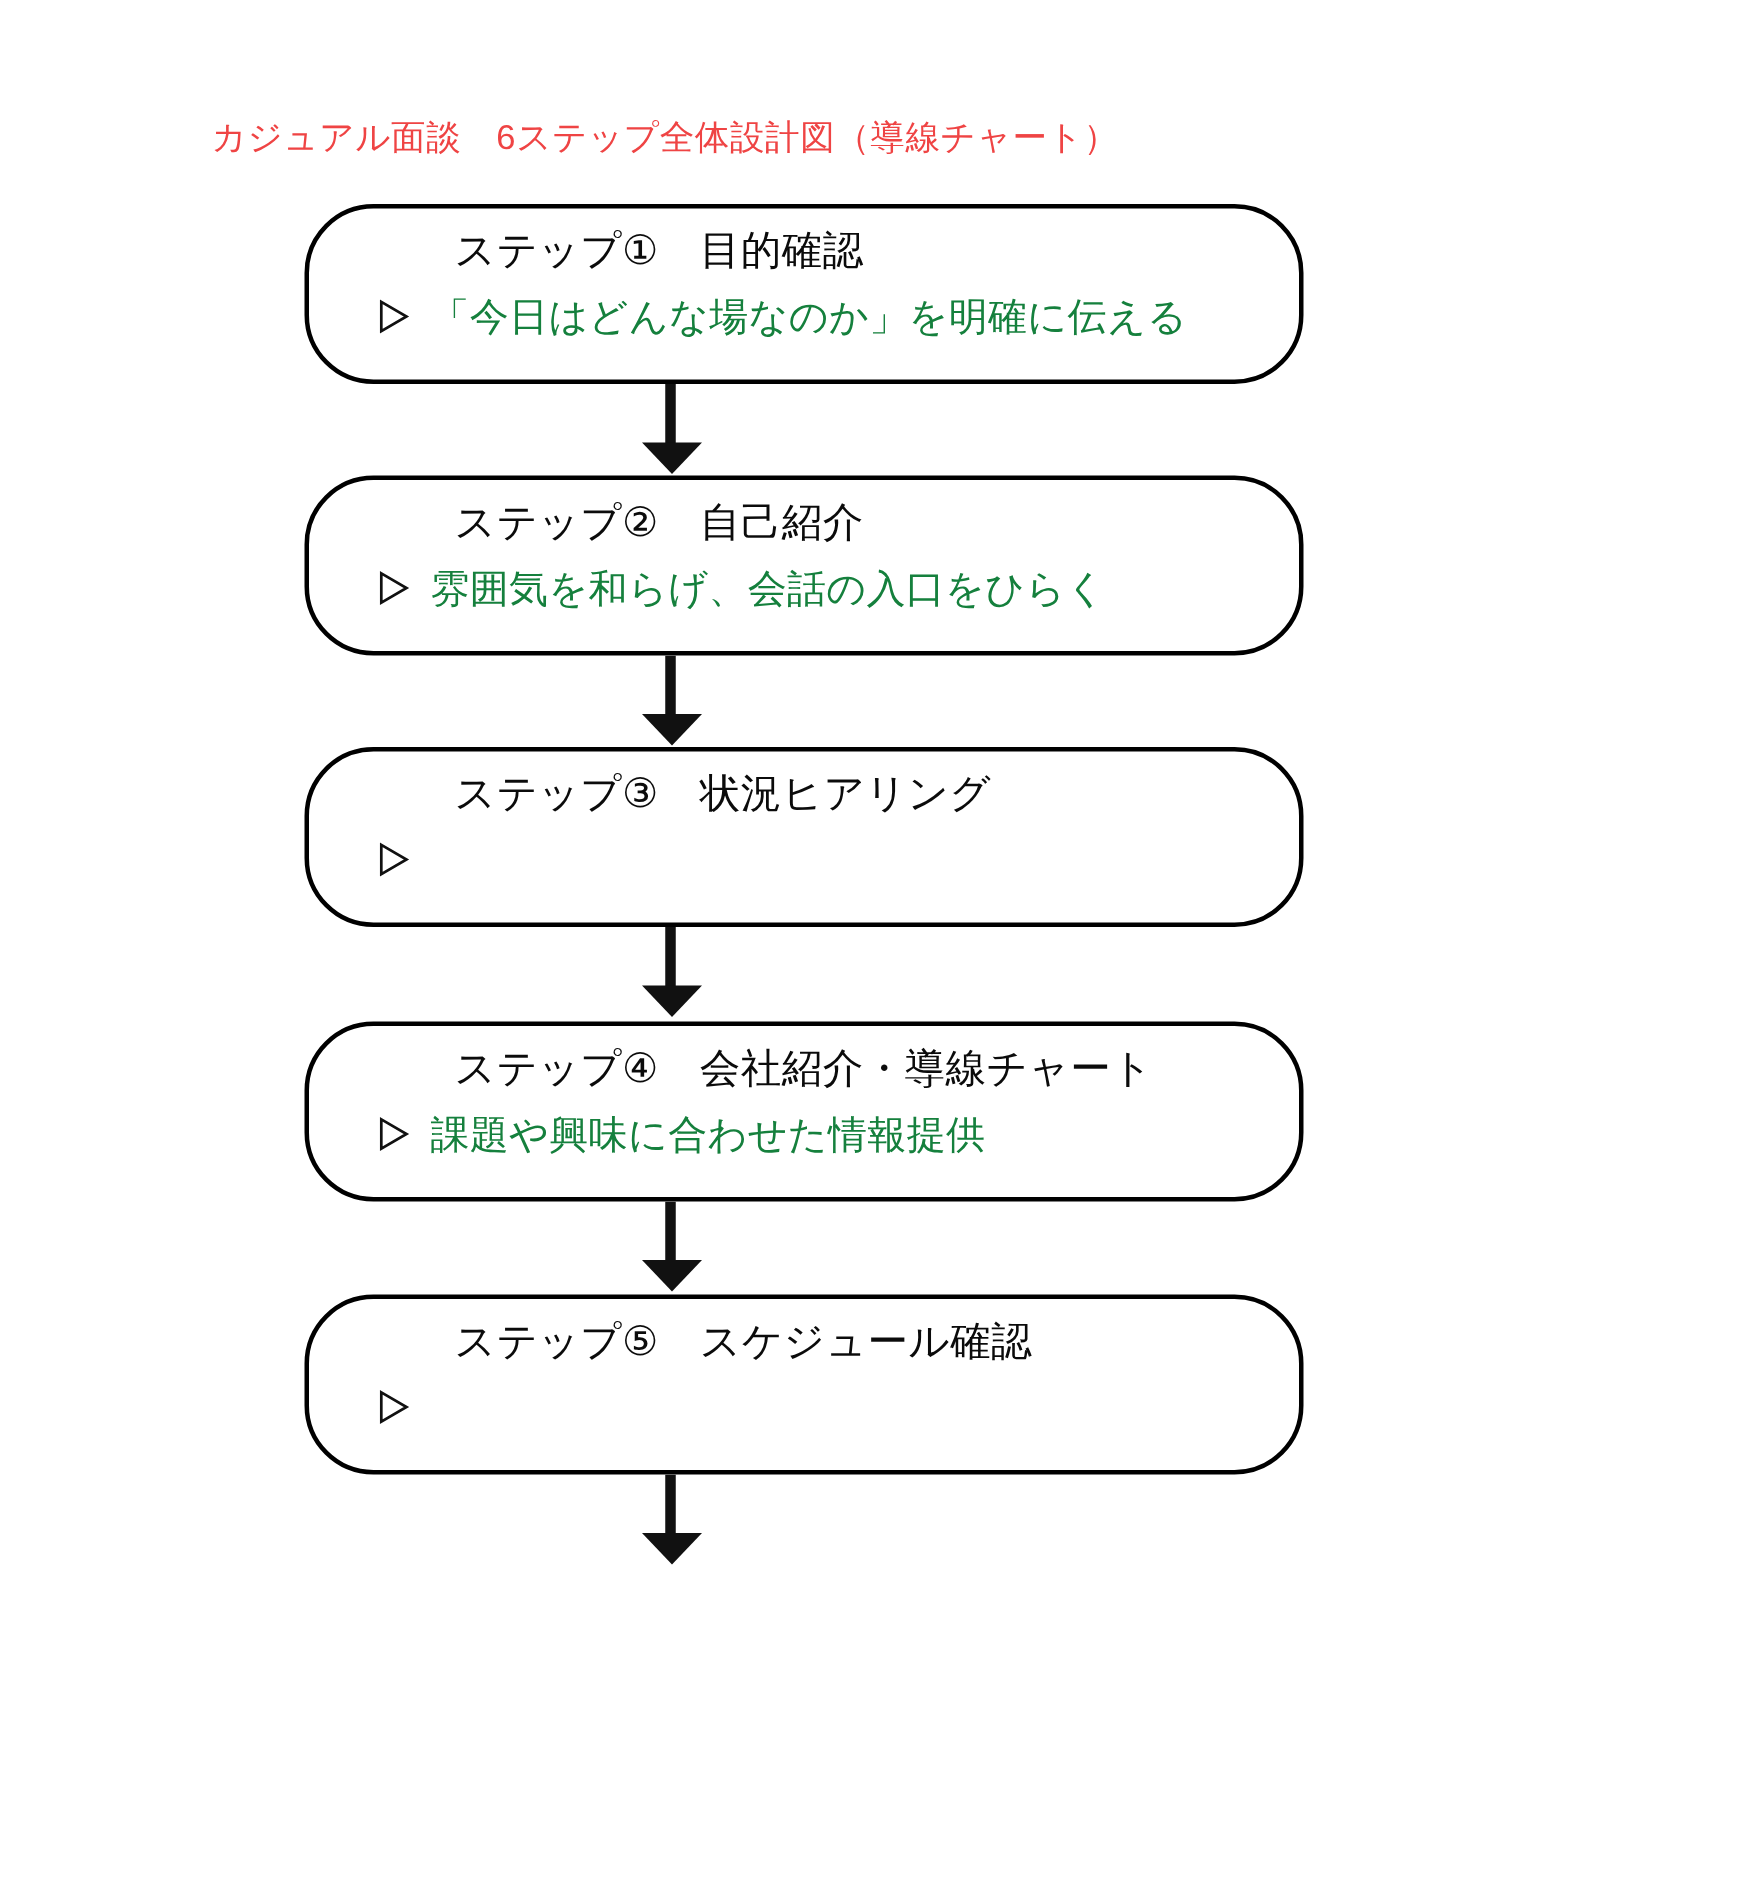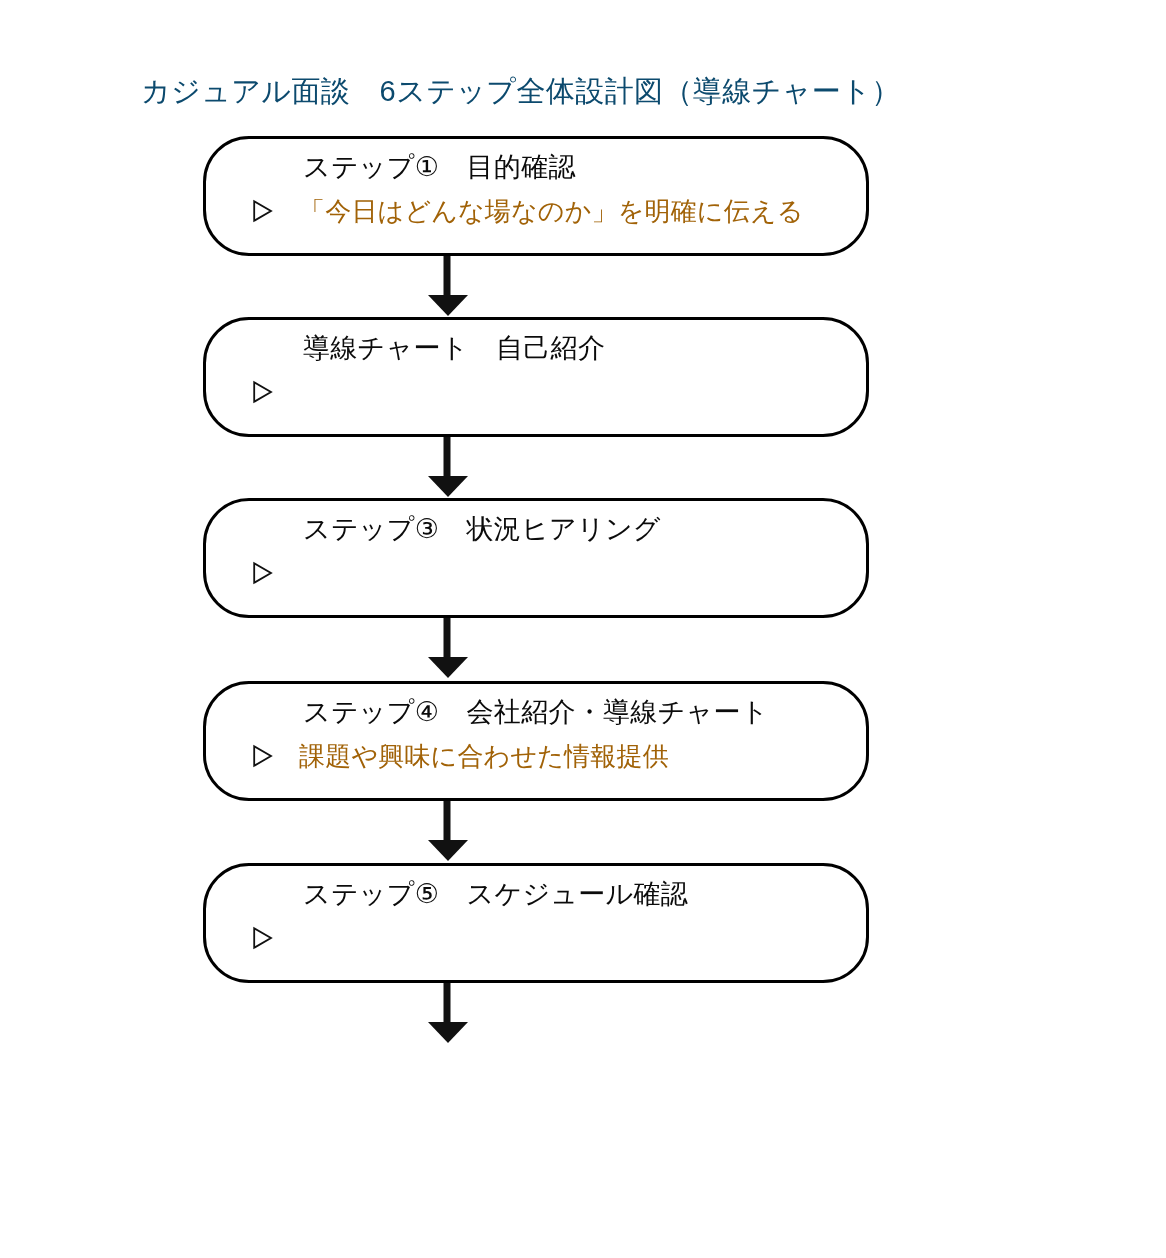--- a/index.html
+++ b/index.html
@@ -16,25 +16,25 @@
     font-family: "Liberation Sans", "DejaVu Sans", sans-serif;
     color: #000000;
     -webkit-font-smoothing: antialiased;
   }
 
   
   .chart-title {
     position: absolute;
     left: 141px;
     top: 74px;
-    font-size: 29px;
+    font-size: 23px;
     line-height: 34px;
     letter-spacing: 0.4px;
     white-space: pre;
-    color: #0c4a6e;
+    color: #ef4444;
   }
 
   
   .flow {
     position: absolute;
     left: 0;
     top: 0;
     width: 1166px;
     height: 1004px;
   }
@@ -83,22 +83,21 @@
     height: 24px;
     flex: 0 0 auto;
     display: block;
   }
 
   .step-detail-text {
     font-size: 26px;
     line-height: 34px;
     white-space: pre;
     letter-spacing: 0.2px;
-    color: #a16207;
-    margin-left: 12px;
+    color: #15803d;
   }
 
   
   .connector {
     position: absolute;
     left: 426px;
     width: 44px;
     height: 61px;
   }
   .conn-1 { top: 256px; }
@@ -123,25 +122,26 @@
       <span class="step-detail-text">「今日はどんな場なのか」を明確に伝える</span>
     </div>
   </div>
 
   <svg class="connector conn-1" viewBox="0 0 44 61">
     <rect x="17.5" y="0" width="7" height="42" fill="#111111"></rect>
     <polygon points="2,39 42,39 22,60" fill="#111111"></polygon>
   </svg>
 
   <div class="step-node node-2">
-    <div class="step-heading">導線チャート　自己紹介</div>
+    <div class="step-heading">ステップ②　自己紹介</div>
     <div class="step-detail-row">
       <svg class="bullet-triangle" viewBox="0 0 21 24">
         <polygon points="2.2,2.2 19,12 2.2,21.8" fill="none" stroke="#111111" stroke-width="1.8" stroke-linejoin="miter"></polygon>
       </svg>
+      <span class="step-detail-text">雰囲気を和らげ、会話の入口をひらく</span>
     </div>
   </div>
 
   <svg class="connector conn-2" viewBox="0 0 44 61">
     <rect x="17.5" y="0" width="7" height="42" fill="#111111"></rect>
     <polygon points="2,39 42,39 22,60" fill="#111111"></polygon>
   </svg>
 
   <div class="step-node node-3">
     <div class="step-heading">ステップ③　状況ヒアリング</div>

